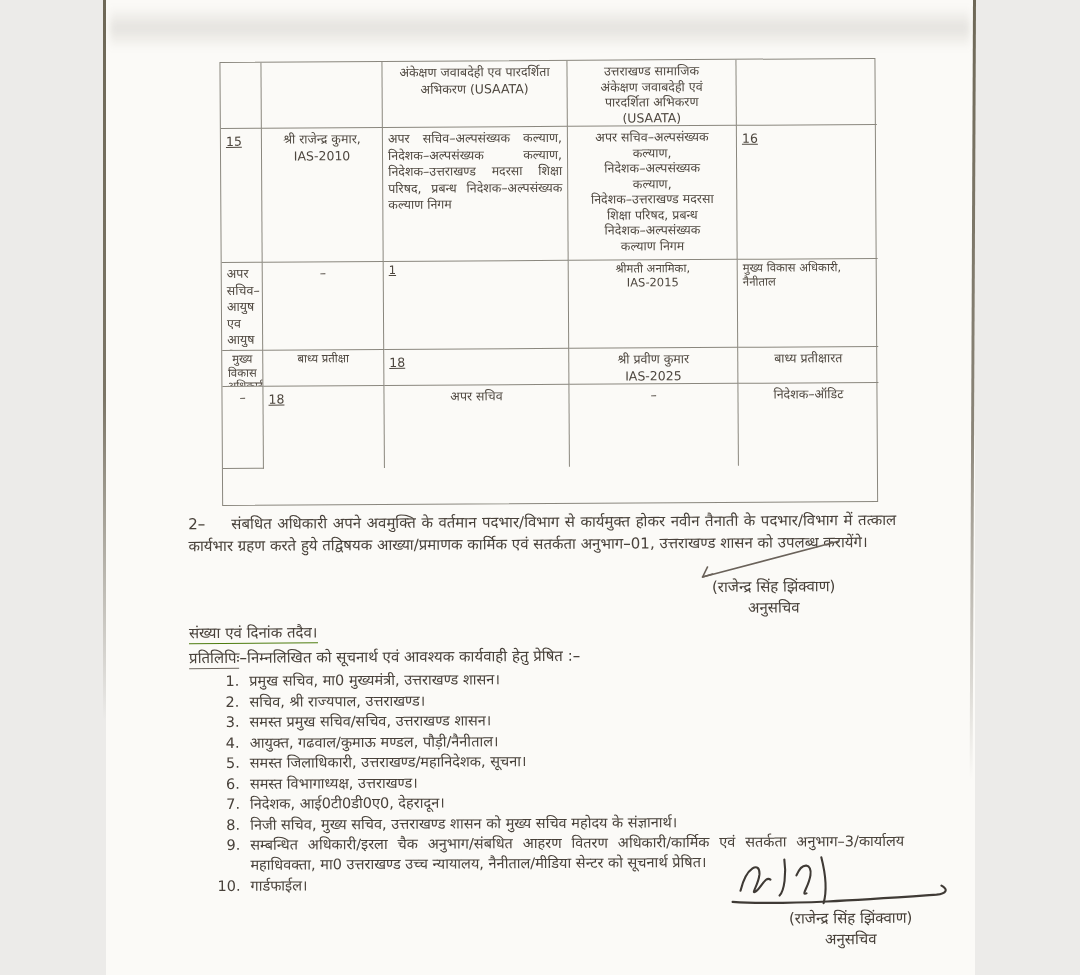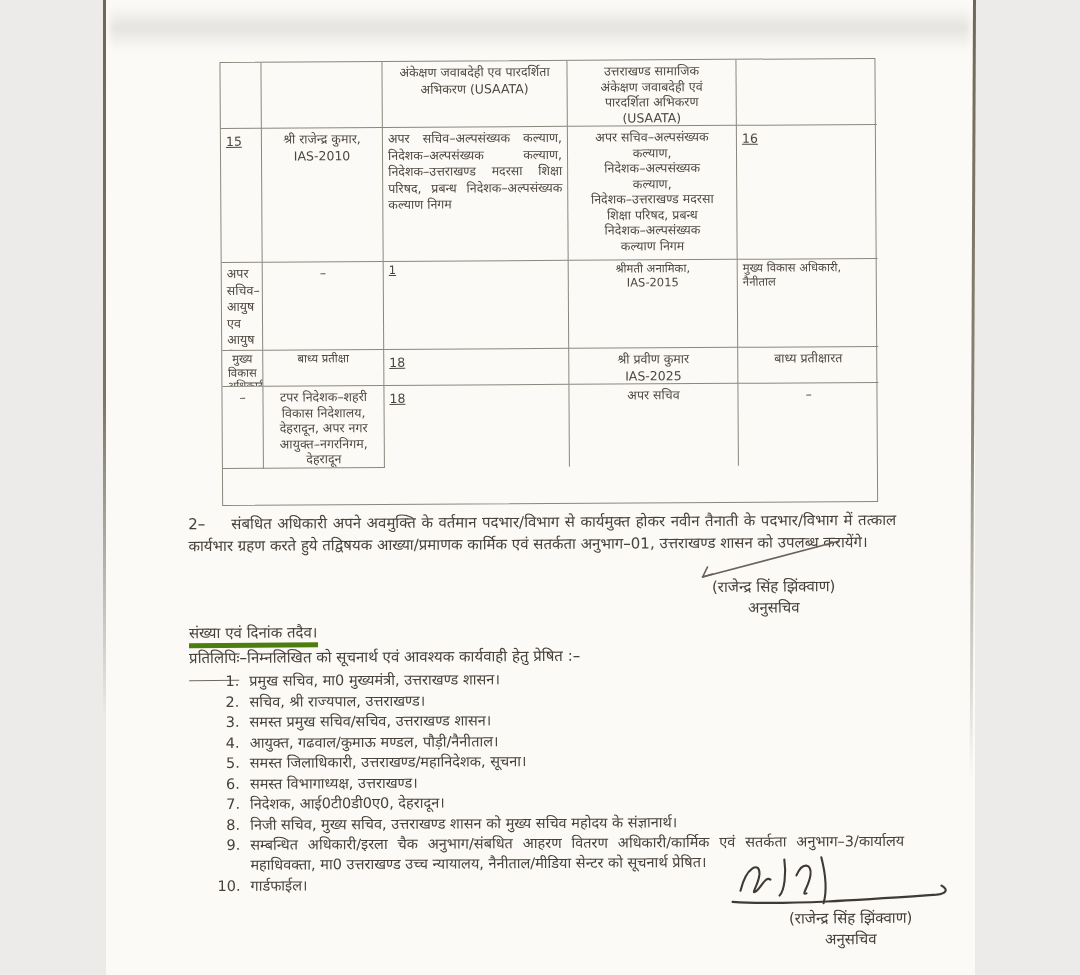--- a/index.html
+++ b/index.html
@@ -45,23 +45,23 @@
 
   
   .para{
     position:absolute;left:188px;top:511px;width:708px;
     font-size:15px;line-height:22px;text-align:justify;color:#48413a;
   }
   .para .pnum{margin-right:26px;}
   .sig-block{position:absolute;text-align:center;font-size:15px;line-height:21px;color:#48413a;}
   .sig1{left:648px;top:578px;width:250px;}
   .sig2{left:738px;top:910px;width:220px;}
-  .refline{position:absolute;left:188px;top:620px;font-size:15px;color:#48413a;border-bottom:5px solid #4d7c0f;padding-bottom:1px;}
+  .refline{position:absolute;left:188px;top:620px;font-size:15px;color:#48413a;border-bottom:1px solid #4d7c0f;padding-bottom:1px;}
   .copyline{position:absolute;left:188px;top:645px;font-size:15px;color:#48413a;}
-  .copyline .lbl{border-bottom:1px solid #6f6860;padding-bottom:13px;}
+  .copyline .lbl{border-bottom:1px solid #6f6860;padding-bottom:1px;}
   .rlist{position:absolute;left:212px;top:669px;width:690px;font-size:14.5px;line-height:20px;color:#48413a;}
   .ritem{display:flex;margin-bottom:0.5px;}
   .rnum{width:26px;flex:0 0 26px;text-align:right;margin-right:10px;}
   .rtext{flex:1;text-align:justify;}
   .stroke-svg{position:absolute;}
 </style>
 </head>
 <body>
 
 <div class="page"></div>
@@ -106,29 +106,25 @@
     <div class="cell tight">मुख्य विकास अधिकारी, नैनीताल</div>
     <div class="cell c-center pre tight">मुख्य विकास अधिकारी,
 नैनीताल</div>
     <div class="cell c-center tight">बाध्य प्रतीक्षा</div>
 
     <div class="cell sn">18</div>
     <div class="cell c-center pre">श्री प्रवीण कुमार
 IAS-2025</div>
     <div class="cell c-center">बाध्य प्रतीक्षारत</div>
     <div class="cell c-center">–</div>
-    <div class="cell c-center pre lh15">टपर निदेशक–शहरी
-विकास निदेशालय,
-देहरादून, अपर नगर
-आयुक्त–नगरनिगम,
-देहरादून</div>
 
     <div class="cell sn lastrow">18</div>
     <div class="cell c-center lastrow">अपर सचिव</div>
     <div class="cell c-center lastrow">–</div>
+    <div class="cell c-center lastrow">निदेशक–ऑडिट</div>
   </div>
 
   <div class="para">
     <span class="pnum">2–</span><span>संबधित अधिकारी अपने अवमुक्ति के वर्तमान पदभार/विभाग से कार्यमुक्त होकर नवीन तैनाती के पदभार/विभाग में तत्काल कार्यभार ग्रहण करते हुये तद्विषयक आख्या/प्रमाणक कार्मिक एवं सतर्कता अनुभाग–01, उत्तराखण्ड शासन को उपलब्ध करायेंगे।</span>
   </div>
 
   <svg class="stroke-svg" style="left:692px;top:536px;" width="158" height="50" viewBox="0 0 158 50">
     <path d="M10,42 L146,7" stroke="#6a625a" stroke-width="1.6" fill="none" stroke-linecap="round"></path>
     <path d="M10,42 L20,39 M10,42 L15,32" stroke="#6a625a" stroke-width="1.6" fill="none" stroke-linecap="round"></path>
   </svg>

